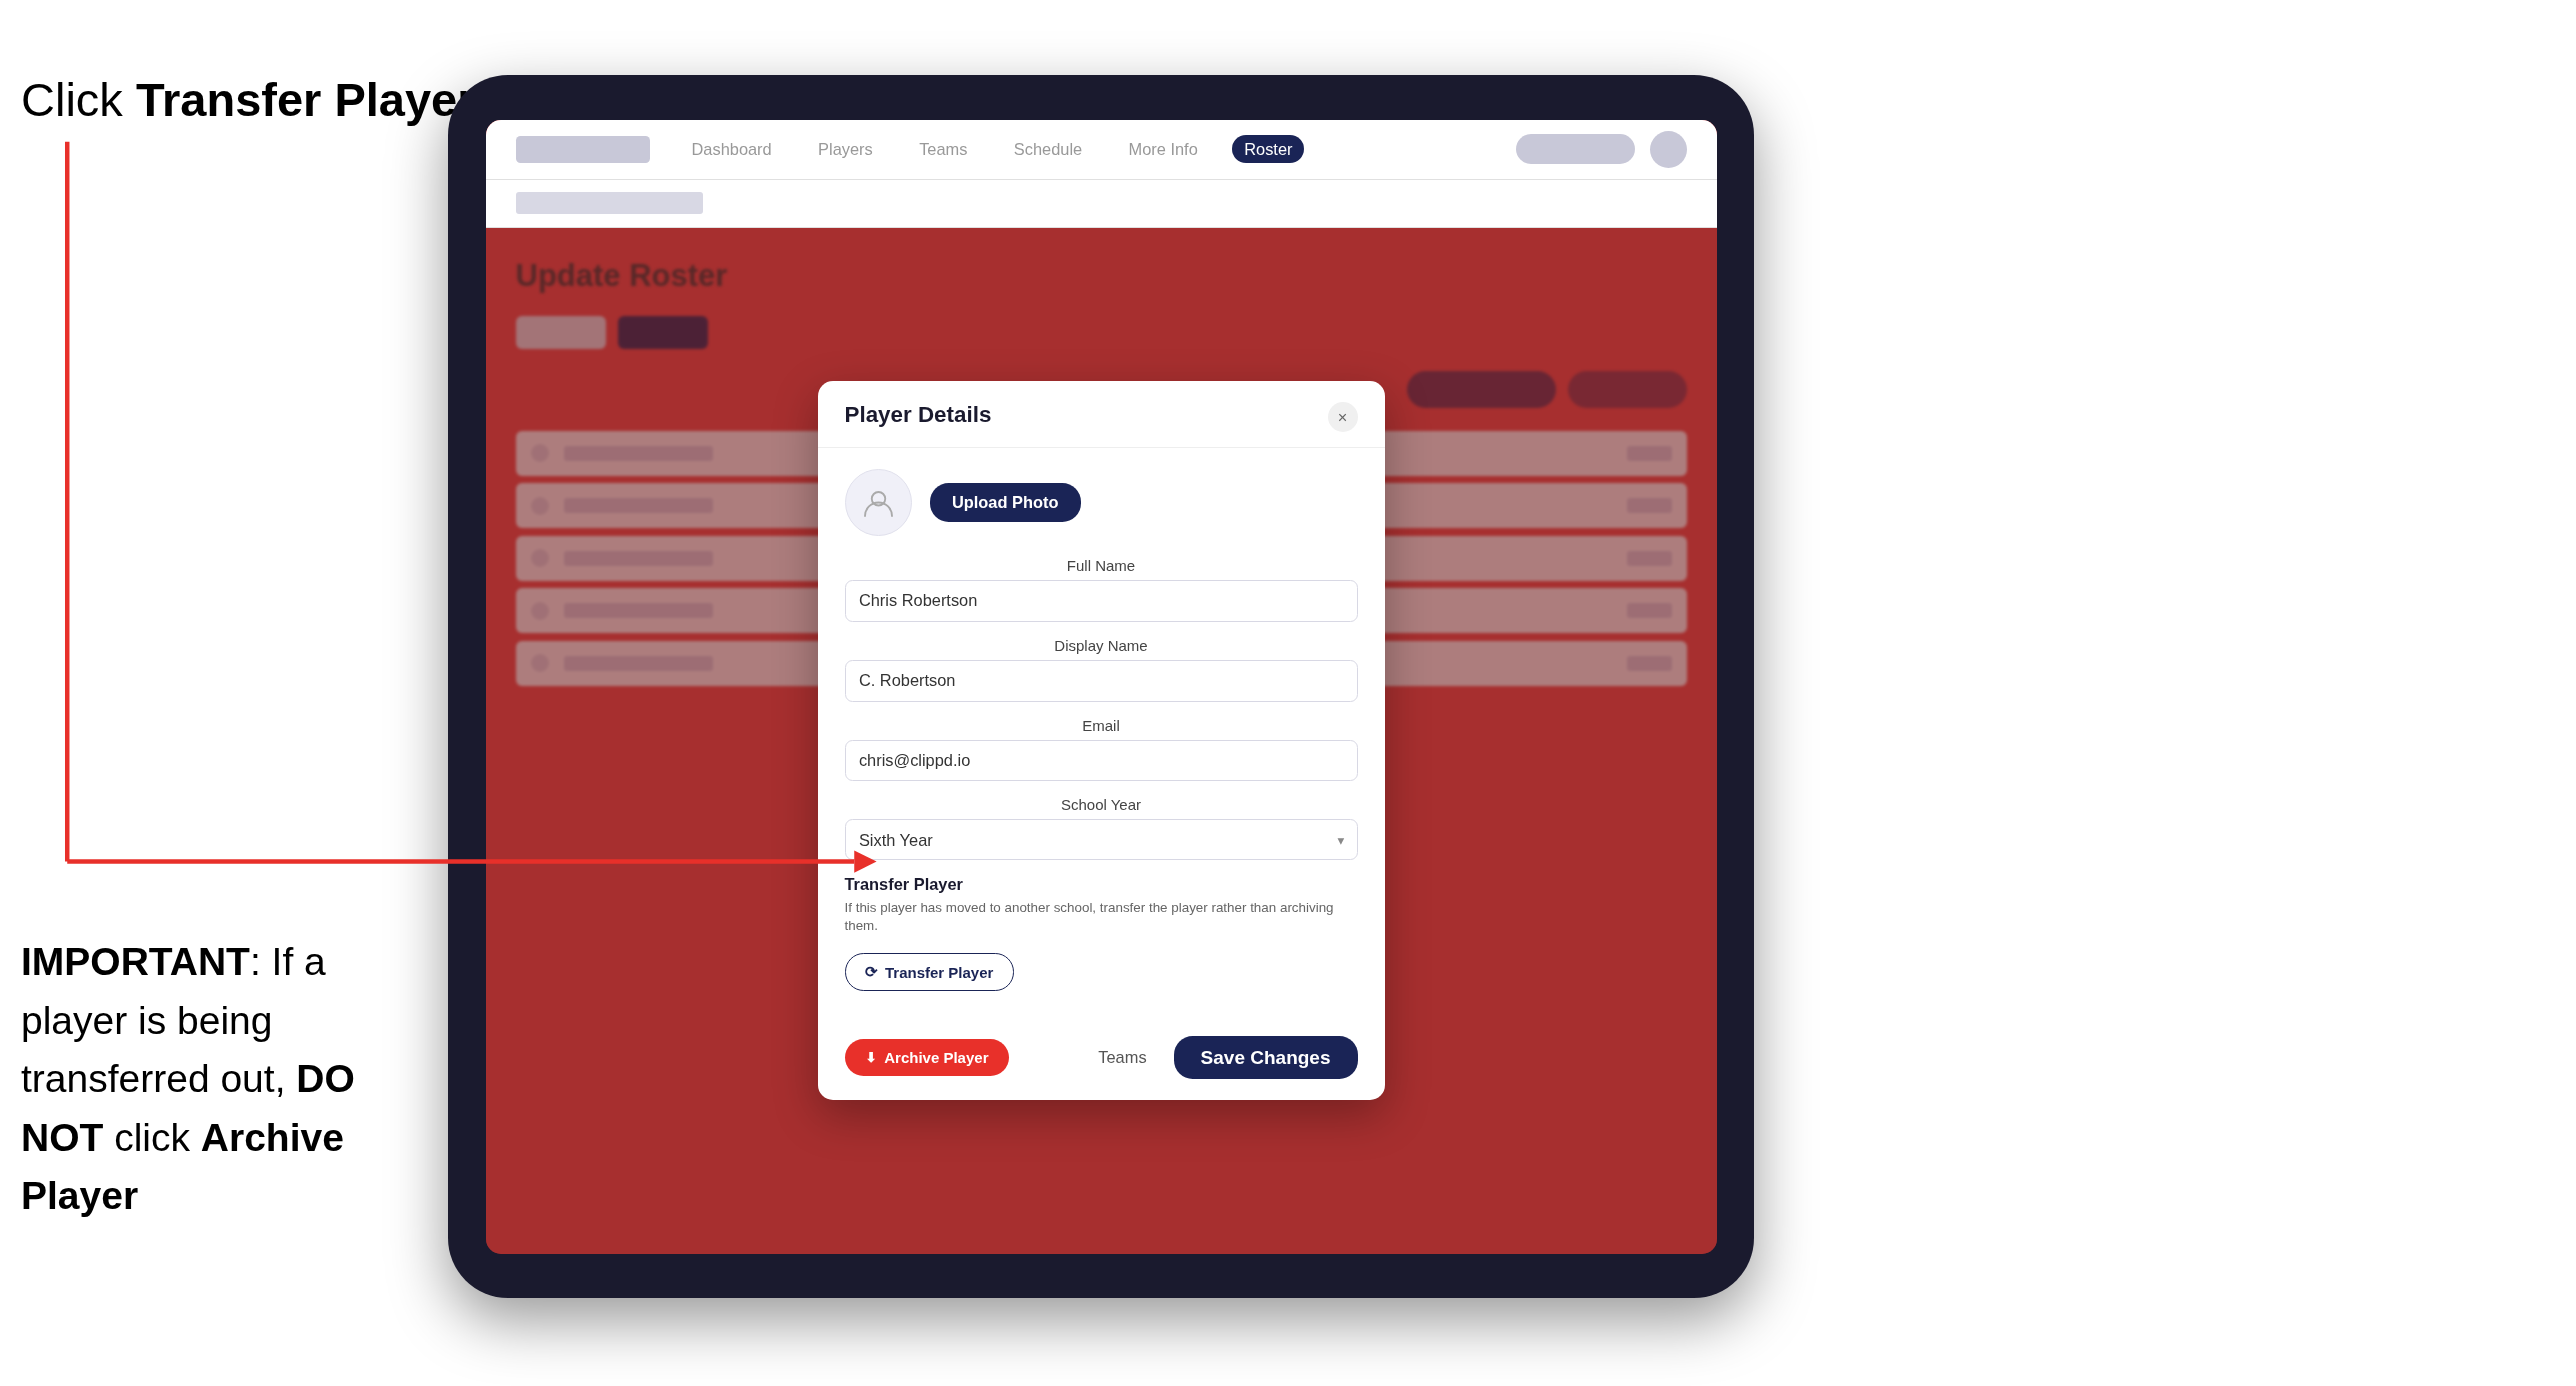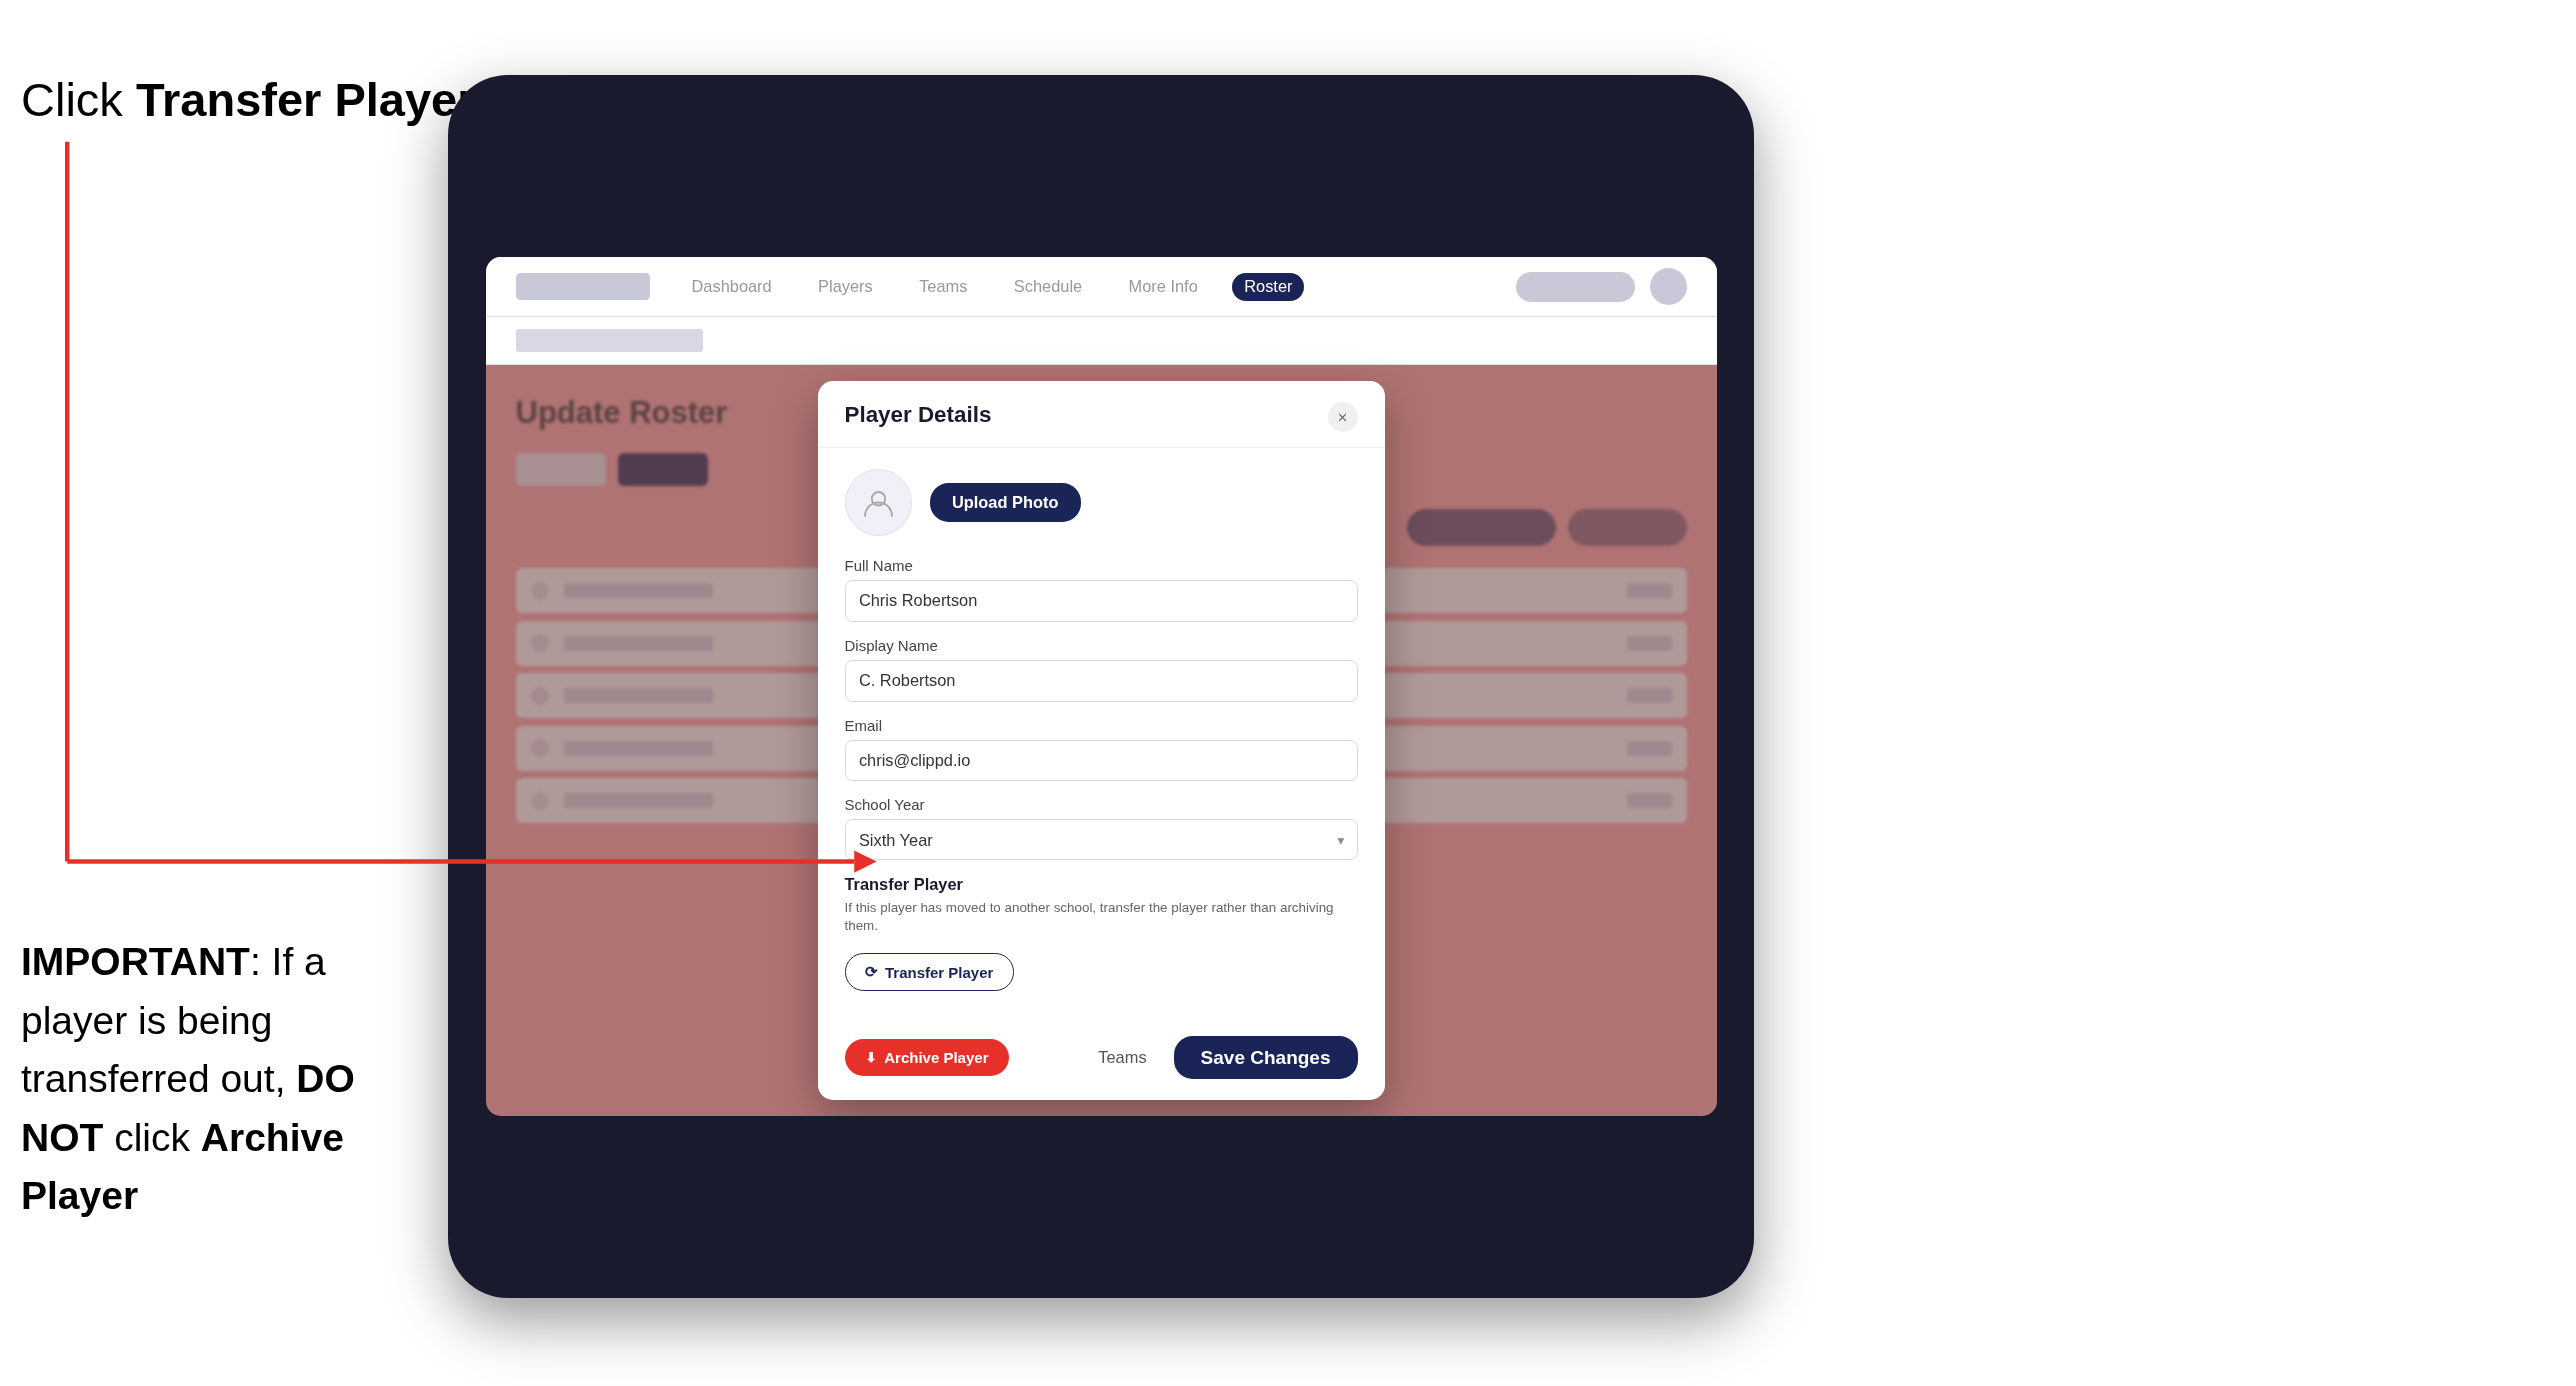--- a/index.html
+++ b/index.html
@@ -49,22 +49,22 @@
       background: #1a1a2e;
       border-radius: 60px;
       box-shadow: 0 22.4px 60px rgba(0,0,0,0.4);
       display: flex;
       align-items: center;
       justify-content: center;
     }
 
     .tablet-screen {
       width: 1231px;
-      height: 859px;
-      background: #fca5a5;
+      height: 1134px;
+      background: #ef4444;
       border-radius: 15px;
       overflow: hidden;
       position: relative;
     }
 
     
     .app-header {
       background: #fff;
       height: 60px;
       display: flex;
@@ -304,20 +304,21 @@
     .form-group {
       margin-bottom: 15px;
     }
 
     .form-label {
       font-size: 15px;
       color: #444;
       margin-bottom: 6px;
       display: block;
       font-weight: 500;
+      text-align: center;
     }
 
     .form-input {
       width: 100%;
       border: 0.7px solid #d8d8e4;
       border-radius: 7.5px;
       padding: 10.4px 13.4px;
       font-size: 16.4px;
       color: #333;
       background: #fff;

